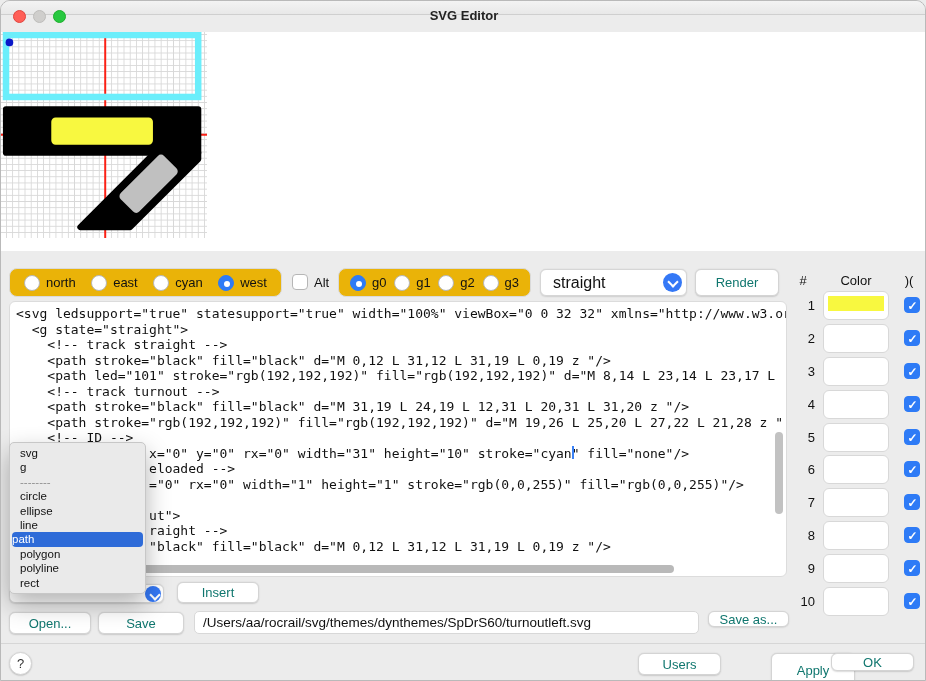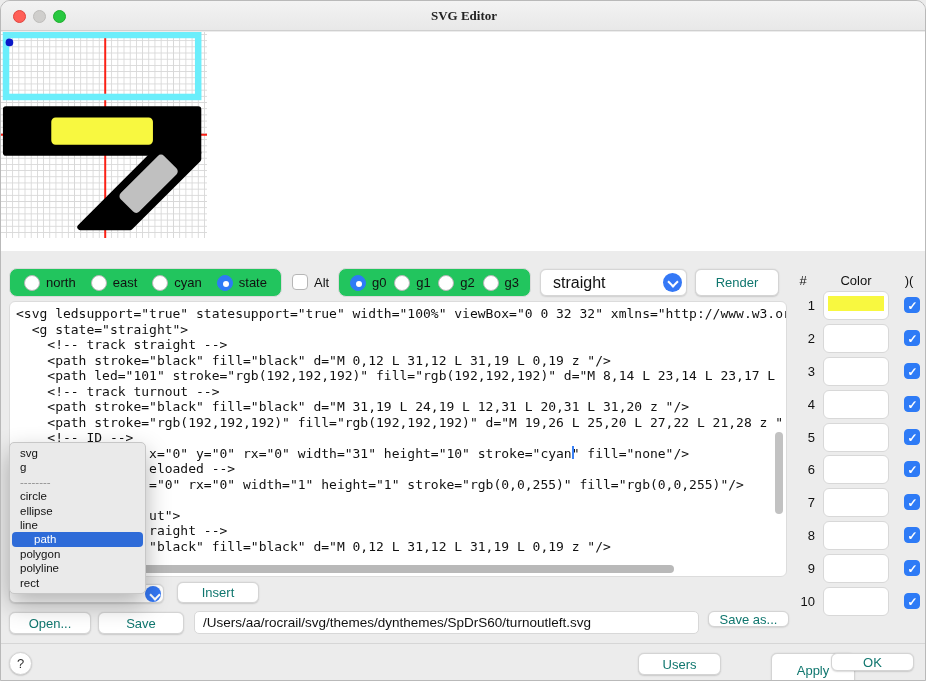--- a/index.html
+++ b/index.html
@@ -2,22 +2,22 @@
 <html><head>
 <meta charset="utf-8">
 <style>
   * { margin:0; padding:0; box-sizing:border-box; }
   html,body { width:926px; height:681px; overflow:hidden; background:#ececec;
               font-family:"Liberation Sans", sans-serif; }
   .window { position:relative; width:926px; height:681px; background:#ececec;
             border-radius:10px 10px 0 0; overflow:hidden; border:1px solid #b9b9b9; }
 
   
-  .titlebar { position:absolute; left:0; top:0; width:926px; height:30px;
-              background:linear-gradient(#f3f3f3,#e8e8e8); border-bottom:1px solid #cfcfcf;font-family:Liberation Serif, serif; }
+  .titlebar { position:absolute; left:0; top:0; width:926px; height:14px;
+              background:linear-gradient(#f3f3f3,#e8e8e8); border-bottom:1px solid #cfcfcf; }
   .tl { position:absolute; top:9px; width:13px; height:13px; border-radius:50%; }
   .tl.red   { left:12px; background:#ff5f57; border:0.5px solid #e0443e; }
   .tl.gray  { left:32px; background:#cfcecc; border:0.5px solid #bdbcba; }
   .tl.green { left:52px; background:#28c840; border:0.5px solid #1daf2c; }
   .title { position:absolute; top:7px; left:0; width:100%; text-align:center;
            font-size:13px; font-weight:bold; color:#232323; }
 
   
   .canvas-panel { position:absolute; left:0; top:31px; width:926px; height:219px; background:#fff; }
   .grid-canvas { position:absolute; left:0; top:0; width:206px; height:206px; background:#fff;
@@ -27,21 +27,21 @@
       background-size:6.2px 6.2px; background-position:5px 2px; }
   .grid-canvas svg { position:absolute; left:0; top:0; }
 
   
   .splitter-dot { position:absolute; left:455px; top:256px; width:7px; height:7px;
                   border-radius:50%; background:#c6c6c6; }
 
   .main-panel { position:absolute; left:0; top:250px; width:926px; height:392px; background:#ececec; }
 
   
-  .seg { position:absolute; height:29px; background:#22c55e; border:1px solid #dadada;
+  .seg { position:absolute; height:29px; background:#eab308; border:1px solid #dadada;
          border-radius:8px; display:flex; align-items:center; justify-content:space-between; }
   .seg-item, .chk-item { display:flex; align-items:center; gap:6px; font-size:13px; color:#111; }
   .radio { width:16px; height:16px; border-radius:50%; background:#fff; border:1px solid #b6b6b6;
            position:relative; flex:0 0 auto; }
   .radio.sel { background:#2e7bf6; border-color:#2e7bf6; }
   .radio.sel::after { content:""; position:absolute; left:5px; top:5px; width:6px; height:6px;
                       border-radius:50%; background:#fff; }
   .checkbox { width:16px; height:16px; border-radius:4px; background:#fff; border:1px solid #b6b6b6;
               position:relative; flex:0 0 auto; }
   .checkbox.checked { background:#2e7bf6; border-color:#2e7bf6; }
@@ -80,21 +80,21 @@
             border:1px solid #d8d8d8; border-radius:6px; }
   .cswatch { position:absolute; left:4px; top:4px; right:4px; height:15px; display:none; }
   .crow .checkbox { position:absolute; left:113px; top:6px; }
 
   
   .popup { position:absolute; left:8px; top:441px; width:137px; background:#eaeaea;
            border:1px solid #c7c7c7; border-radius:5px; box-shadow:0 10px 24px rgba(0,0,0,.3);
            padding:3px 0; z-index:30; }
   .popup .item { height:14.4px; line-height:14.4px; padding-left:10px; font-size:11.5px; color:#111; }
   .popup .item.sep { color:#8e8e8e; }
-  .popup .item.sel { background:#2e6bd8; color:#fff; border-radius:4px; margin:0 2px; padding-left:22px; }
+  .popup .item.sel { background:#2e6bd8; color:#fff; border-radius:4px; margin:0 2px; padding-left:0; }
 
   .combo-bottom { left:8px; top:583px; width:155px; height:19px; }
   .path-input { position:absolute; left:193px; top:610px; width:505px; height:23px;
                 background:#fff; border:1px solid #d8d8d8; border-radius:5px; padding:0 8px;
                 font-size:13.5px; color:#111; font-family:"Liberation Sans", sans-serif; }
 
   
   .footer { position:absolute; left:0; top:642px; width:926px; height:39px;
             background:#ececec; border-top:1px solid #d6d6d6; }
   .help { position:absolute; left:8px; top:8px; width:23px; height:23px; border-radius:50%;
@@ -140,21 +140,21 @@
       <span class="seg-item">
         <span class="radio"></span>
         <span>east</span>
       </span>
       <span class="seg-item">
         <span class="radio"></span>
         <span>cyan</span>
       </span>
       <span class="seg-item">
         <span class="radio sel"></span>
-        <span>state</span>
+        <span>west</span>
       </span>
     </div>
 
     <span class="chk-item" style="position:absolute; left:291px; top:23px;">
       <span class="checkbox"></span>
       <span>Alt</span>
     </span>
 
     <div class="seg" style="left:337px; top:17px; width:193px; padding:8px 11px;">
       <span class="seg-item">

